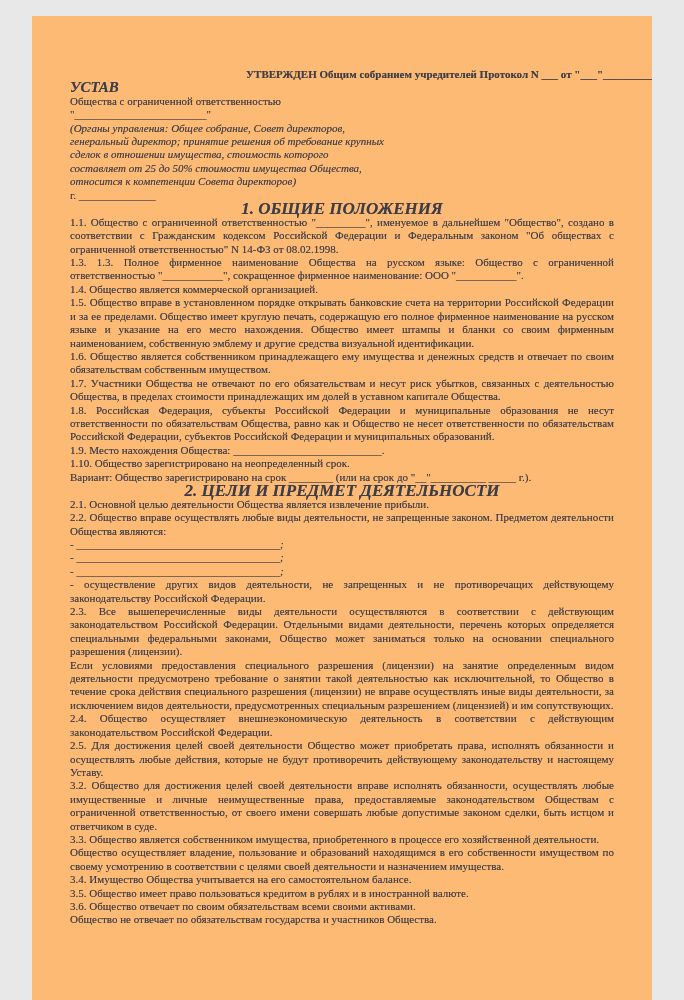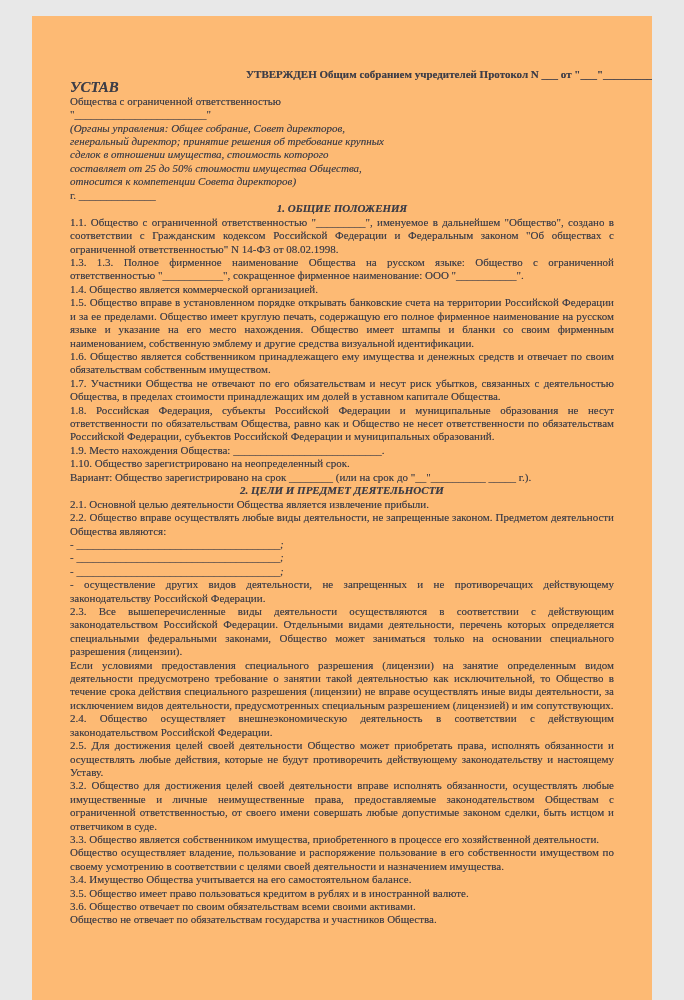--- a/index.html
+++ b/index.html
@@ -29,21 +29,21 @@
     font-weight:bold;
     font-style:italic;
     font-size:15px;
   }
   .doc-subtitle { text-align:center; }
   .name-blank { text-align:center; }
   .note-line { text-align:center; font-style:italic; }
   .city-line { text-align:center; }
   .sec-h {
     margin:0;
-    font-size:11px;
+    font-size:17px;
     font-weight:bold;
     font-style:italic;
     text-align:center;
     line-height:13.8px;
   }
   .blank-item { text-align:left;font-style:italic; }
 </style>
 </head>
 <body>
 
@@ -86,20 +86,20 @@
     <p>- осуществление других видов деятельности, не запрещенных и не противоречащих действующему законодательству Российской Федерации.</p>
     <p>2.3. Все вышеперечисленные виды деятельности осуществляются в соответствии с действующим законодательством Российской Федерации. Отдельными видами деятельности, перечень которых определяется специальными федеральными законами, Общество может заниматься только на основании специального разрешения (лицензии).</p>
     <p>Если условиями предоставления специального разрешения (лицензии) на занятие определенным видом деятельности предусмотрено требование о занятии такой деятельностью как исключительной, то Общество в течение срока действия специального разрешения (лицензии) не вправе осуществлять иные виды деятельности, за исключением видов деятельности, предусмотренных специальным разрешением (лицензией) и им сопутствующих.</p>
     <p>2.4. Общество осуществляет внешнеэкономическую деятельность в соответствии с действующим законодательством Российской Федерации.</p>
     <p>2.5. Для достижения целей своей деятельности Общество может приобретать права, исполнять обязанности и осуществлять любые действия, которые не будут противоречить действующему законодательству и настоящему Уставу.</p>
   </section>
 
   <section>
     <p>3.2. Общество для достижения целей своей деятельности вправе исполнять обязанности, осуществлять любые имущественные и личные неимущественные права, предоставляемые законодательством Обществам с ограниченной ответственностью, от своего имени совершать любые допустимые законом сделки, быть истцом и ответчиком в суде.</p>
     <p>3.3. Общество является собственником имущества, приобретенного в процессе его хозяйственной деятельности.</p>
-    <p>Общество осуществляет владение, пользование и распоряжение пользование в его собственности имуществом по своему усмотрению в соответствии с целями своей деятельности и назначением имущества.</p>
+    <p>Общество осуществляет владение, пользование и образований находящимся в его собственности имуществом по своему усмотрению в соответствии с целями своей деятельности и назначением имущества.</p>
     <p>3.4. Имущество Общества учитывается на его самостоятельном балансе.</p>
     <p>3.5. Общество имеет право пользоваться кредитом в рублях и в иностранной валюте.</p>
     <p>3.6. Общество отвечает по своим обязательствам всеми своими активами.</p>
     <p>Общество не отвечает по обязательствам государства и участников Общества.</p>
   </section>
 
 </div>
 
 </body></html>

